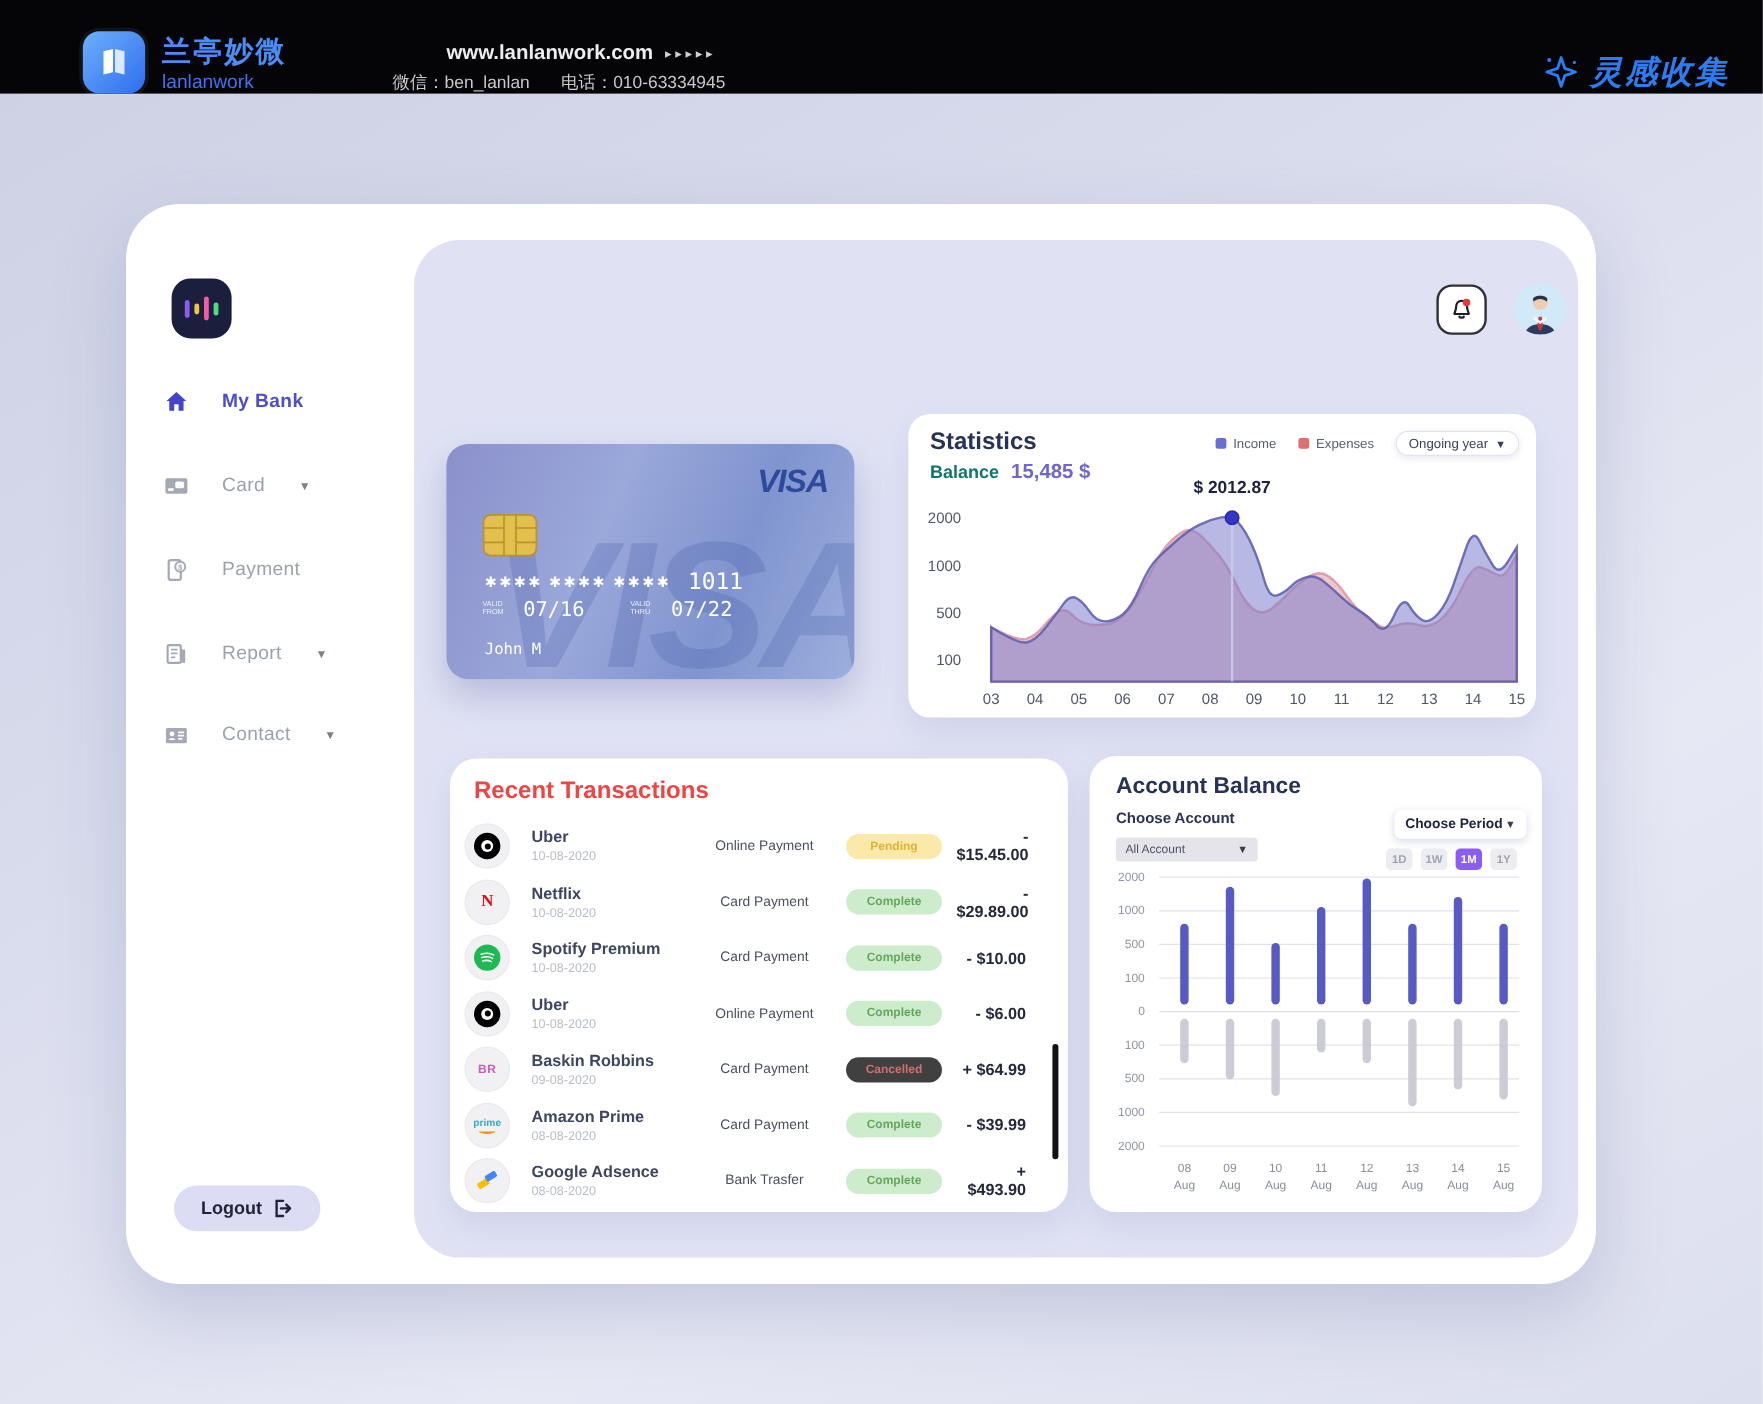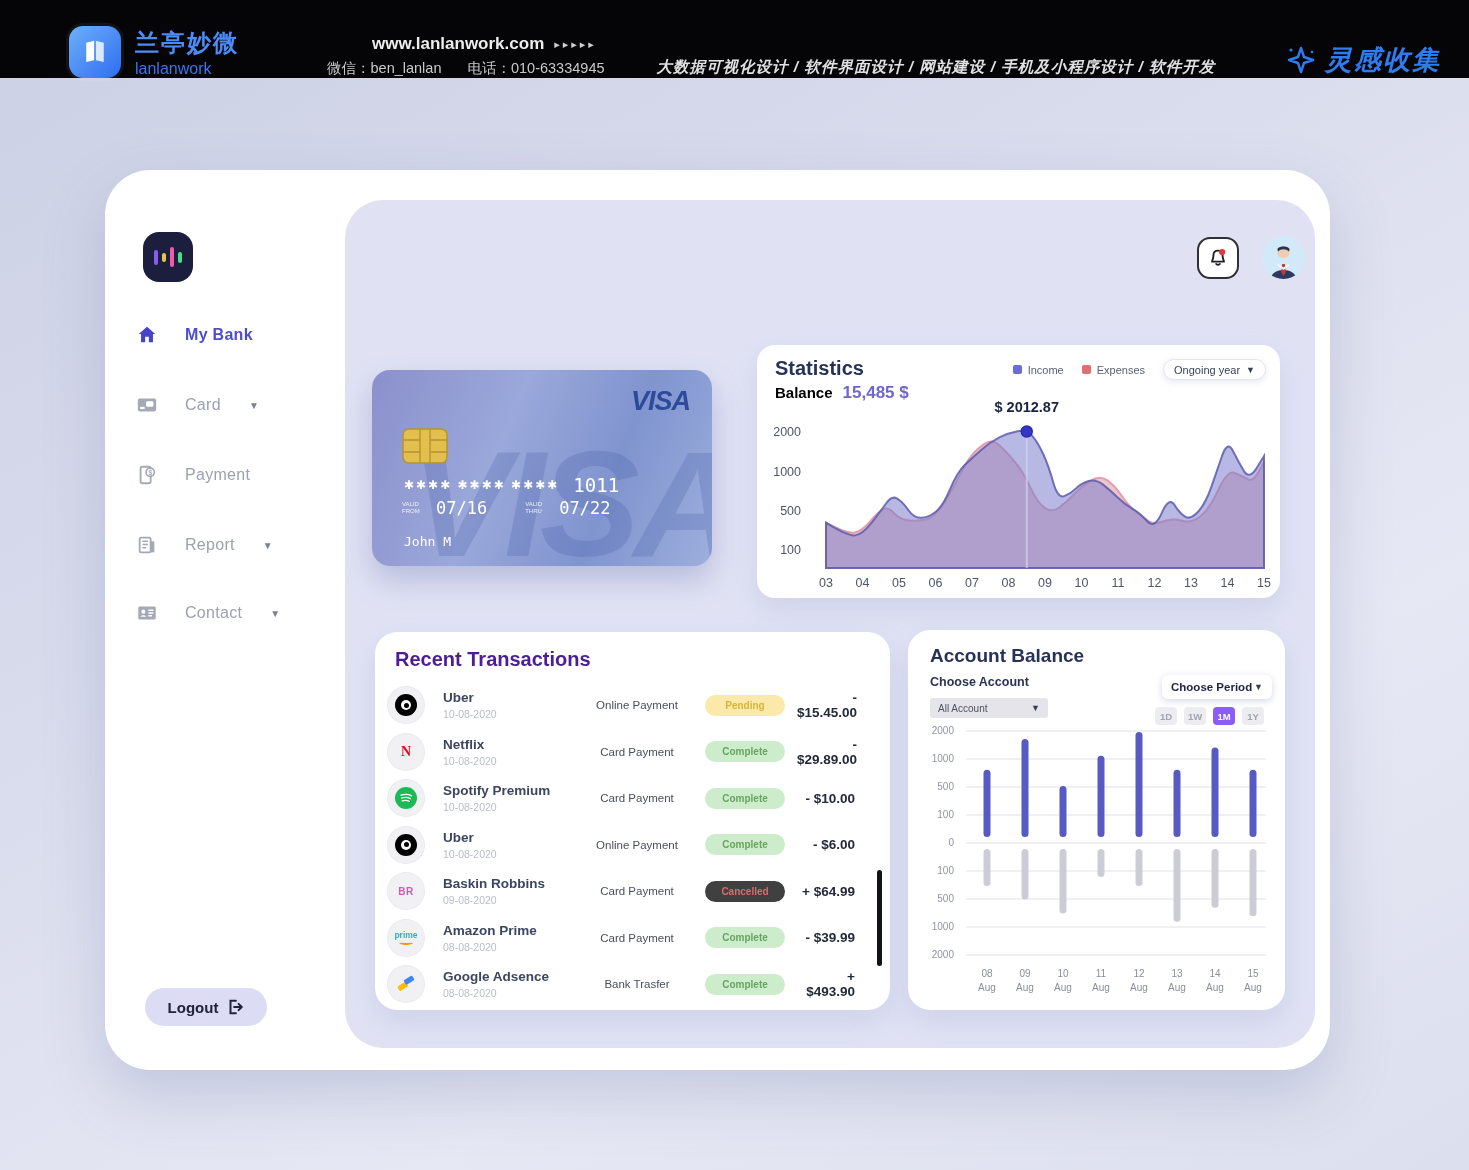--- a/index.html
+++ b/index.html
@@ -78,35 +78,35 @@
   .visa-date-group { display:flex; align-items:center; gap:6px; }
   .visa-date-label { width:28px; font-size:6px; line-height:7px; color:rgba(255,255,255,.85); text-transform:uppercase; }
   .visa-date-val { font-family:"DejaVu Sans Mono",monospace; font-size:17px; }
   .visa-holder { position:absolute; left:32px; top:164px; font-family:"DejaVu Sans Mono",monospace; font-size:13px; }
 
   
   .stats-card { position:absolute; left:412px; top:145px; width:523px; height:253px; background:#fff;
                 border-radius:18px; box-shadow:0 12px 28px rgba(120,130,180,.16); }
   .stats-title { position:absolute; left:18px; top:12px; font-size:20px; font-weight:800; color:#273356; }
   .stats-balance { position:absolute; left:18px; top:38px; display:flex; align-items:baseline; gap:10px; }
-  .stats-balance-label { font-size:15px; font-weight:700; color:#000000; }
+  .stats-balance-label { font-size:15px; font-weight:700; color:#0f766e; }
   .stats-balance-value { font-size:17px; font-weight:700; color:#6f66cf; }
   .stats-legend { position:absolute; right:14px; top:14px; display:flex; align-items:center; gap:18px; }
   .legend-item { display:flex; align-items:center; gap:6px; font-size:11px; color:#586074; }
   .legend-swatch { width:9px; height:9px; border-radius:2px; }
   .period-pill { height:21px; padding:0 10px; background:#fff; border:1px solid #e3e4ef; border-radius:11px;
                  box-shadow:0 2px 6px rgba(120,130,180,.18); display:flex; align-items:center; gap:6px;
                  font-size:11px; color:#3a4258; cursor:pointer; }
   .stats-svg { position:absolute; left:0; top:0; pointer-events:none; }
   .chart-tooltip { position:absolute; width:110px; text-align:center; font-size:14.5px; font-weight:800; color:#1a2142; }
 
   
   .trans-card { position:absolute; left:30px; top:432px; width:515px; height:378px; background:#fff;
                 border-radius:22px; box-shadow:0 12px 28px rgba(120,130,180,.16); }
-  .trans-title { position:absolute; left:20px; top:16px; font-size:20px; font-weight:800; color:#4c1d95; }
+  .trans-title { position:absolute; left:20px; top:16px; font-size:20px; font-weight:800; color:#ef4444; }
   .trans-rows { position:absolute; left:12px; top:50px; width:478px; }
   .trow { display:grid; grid-template-columns:56px 138px 112px 104px 1fr; align-items:center; height:46.5px; cursor:pointer; }
   .ticon { width:38px; height:38px; border-radius:50%; background:#f1f1f4; display:flex; align-items:center; justify-content:center;
            box-shadow:inset 0 0 0 1px rgba(0,0,0,.03); }
   .tname { font-size:13.5px; font-weight:700; color:#3c4660; }
   .tdate { font-size:10.5px; color:#b9bdc9; margin-top:3px; }
   .ttype { font-size:11.5px; color:#4a4f5e; text-align:center; }
   .badge { width:80px; height:21px; border-radius:11px; font-size:10px; font-weight:700;
            display:flex; align-items:center; justify-content:center; margin:0 auto; }
   .badge--pending { background:#fbe9a9; color:#d9b43c; }
@@ -162,21 +162,20 @@
   <div class="tb-contact">
     <div class="tb-web-line">
       <span class="tb-website">www.lanlanwork.com</span>
       <span class="tb-arrows">▸▸▸▸▸</span>
     </div>
     <div class="tb-sub">
       <span>微信：ben_lanlan</span>
       <span>电话：010-63334945</span>
     </div>
   </div>
-  <div class="tb-services">大数据可视化设计  /  软件界面设计  /  网站建设  /  手机及小程序设计  /  软件开发</div>
   <div class="tb-collect">
     <svg width="32" height="32" viewBox="0 0 32 32">
       <path d="M16 4 L19 13 L28 16 L19 19 L16 28 L13 19 L4 16 L13 13 Z" fill="none" stroke="#2e7cf2" stroke-width="2.4" stroke-linejoin="round"></path>
       <circle cx="6" cy="6" r="1.6" fill="#2e7cf2"></circle>
       <circle cx="27" cy="8" r="1.3" fill="#2e7cf2"></circle>
     </svg>
     <span class="tb-collect-text">灵感收集</span>
   </div>
 </div>
 

